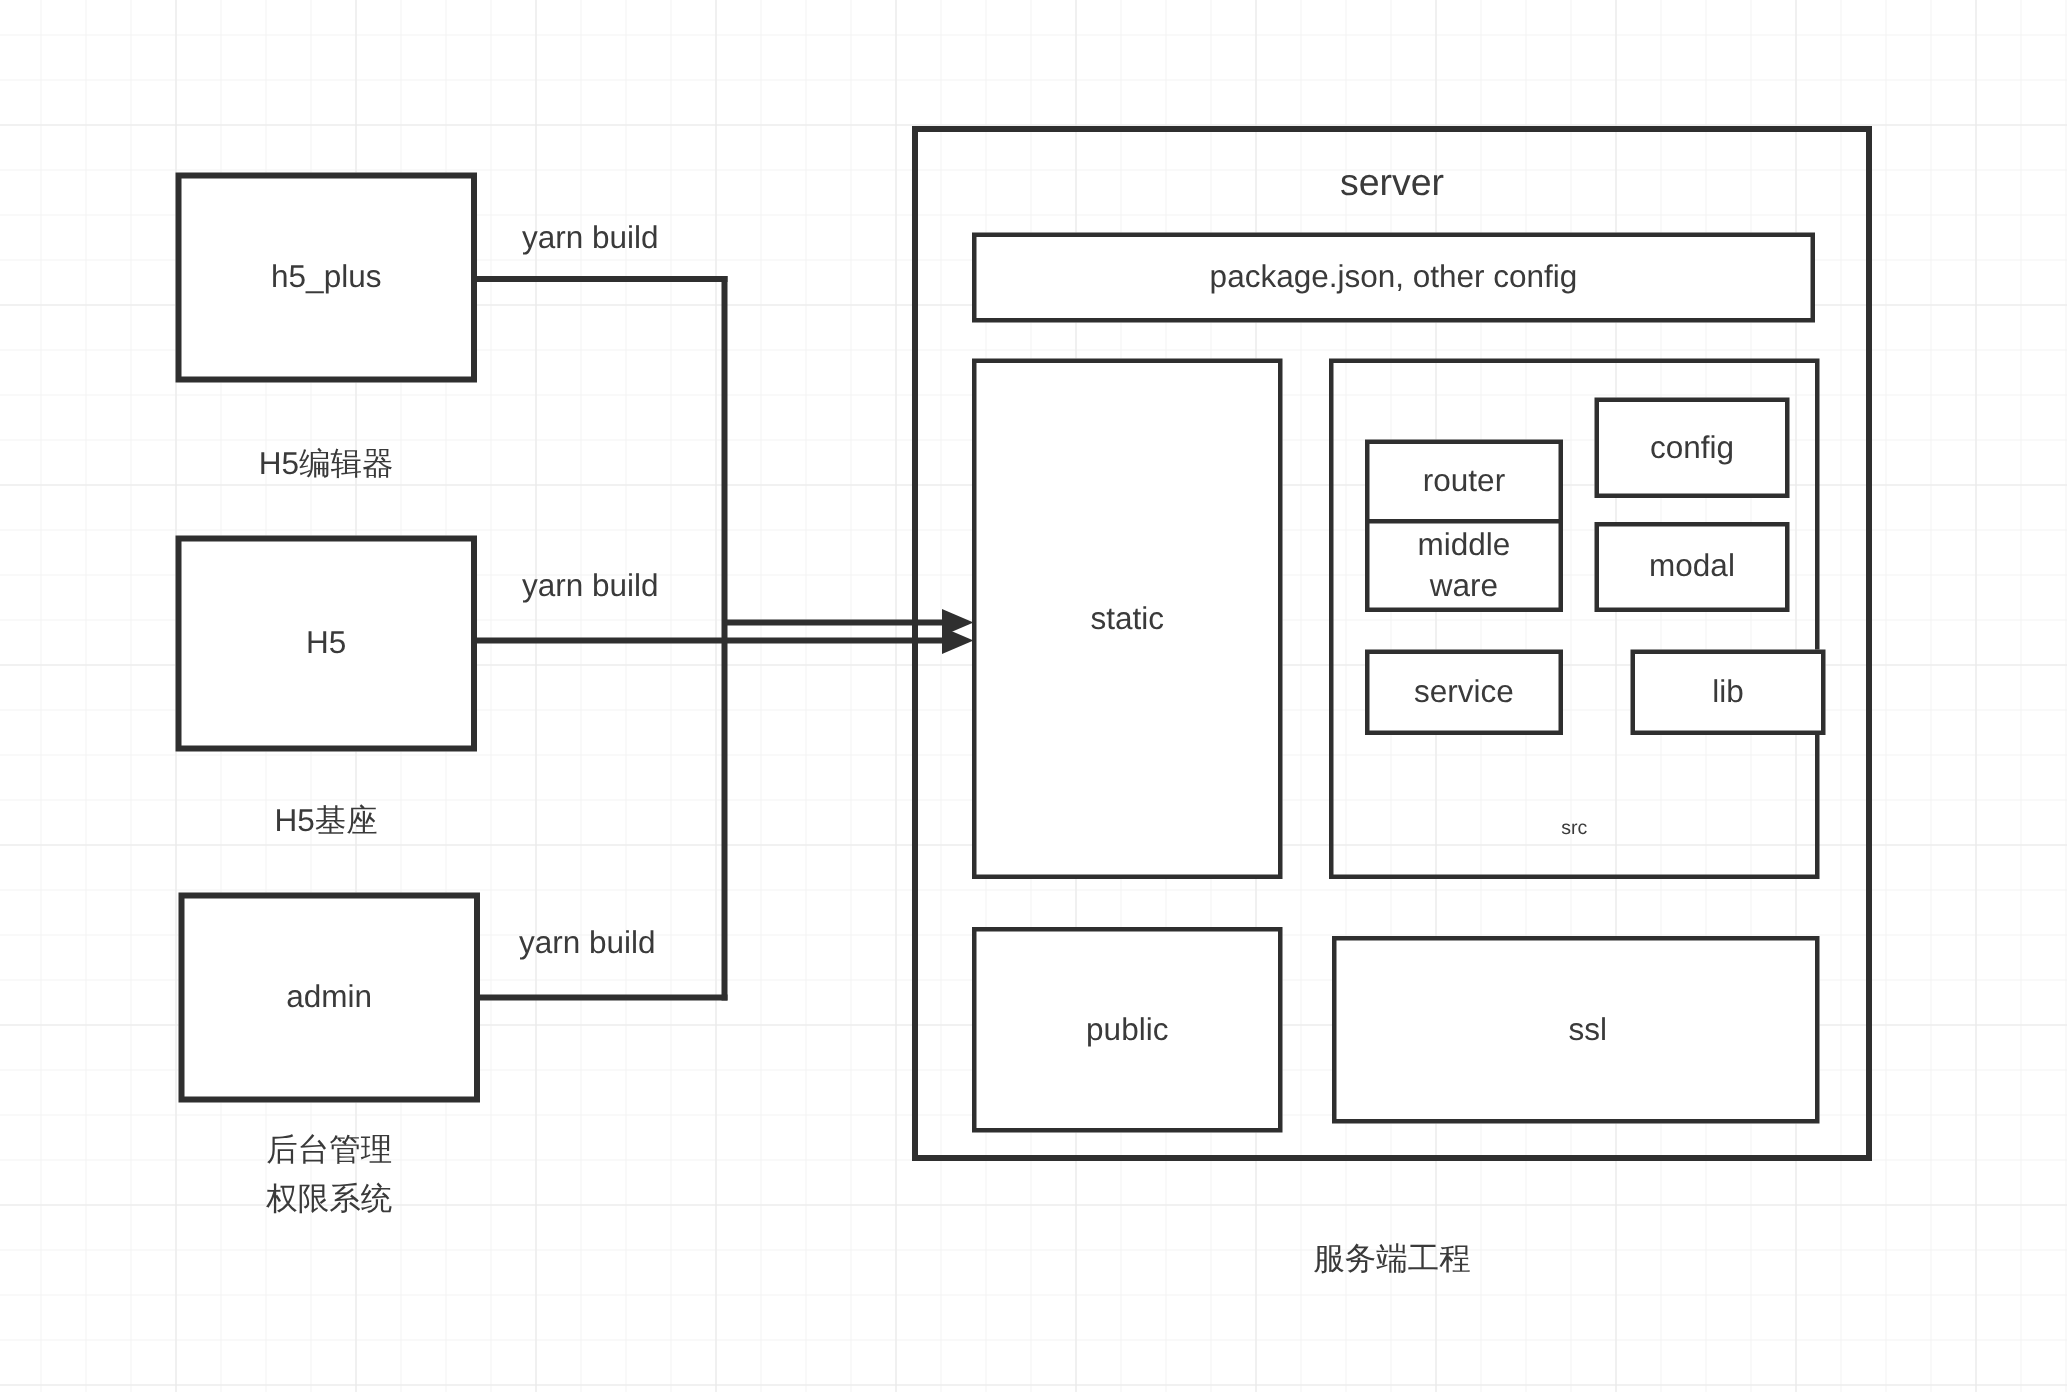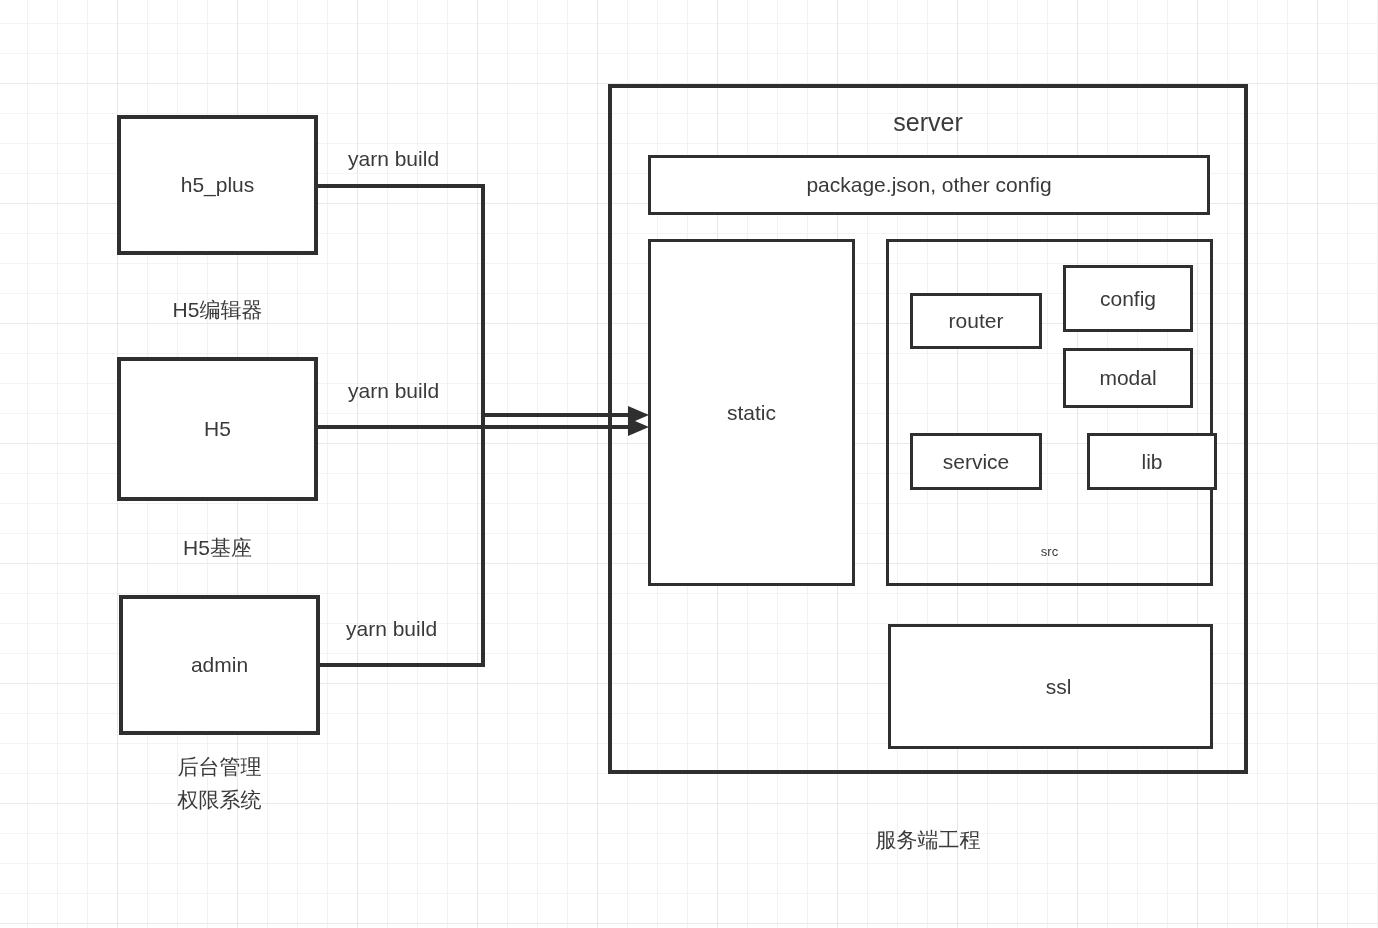--- a/index.html
+++ b/index.html
@@ -95,30 +95,37 @@
   <div class="node thin" style="left:886px;top:239px;width:327px;height:347px;background:transparent;">
     <div class="src-label">src</div>
   </div>
 
   <div class="node thin" style="left:910px;top:265px;width:132px;height:56px;margin-top:28px;">
     <span>router</span>
   </div>
   <div class="node thin" style="left:1063px;top:265px;width:130px;height:67px;">
     <span>config</span>
   </div>
+  <div class="node thin" style="left:910px;top:346px;width:132px;height:62px;white-space:pre-line;">
+    <span style="white-space:pre-line;">middle
+ware</span>
+  </div>
   <div class="node thin" style="left:1063px;top:348px;width:130px;height:60px;">
     <span>modal</span>
   </div>
   <div class="node thin" style="left:910px;top:433px;width:132px;height:57px;">
     <span>service</span>
   </div>
   <div class="node thin" style="left:1063px;top:433px;width:130px;height:57px;margin-left:24px;">
     <span>lib</span>
   </div>
 
+  <div class="node thin" style="left:648px;top:618px;width:207px;height:137px;">
+    <span>public</span>
+  </div>
 
   <div class="node thin" style="left:888px;top:624px;width:325px;height:125px;padding-left:16px;">
     <span>ssl</span>
   </div>
 
   <div class="label" style="left:608px;top:824px;width:640px;">服务端工程</div>
 
 </div>
 
 </body></html>

